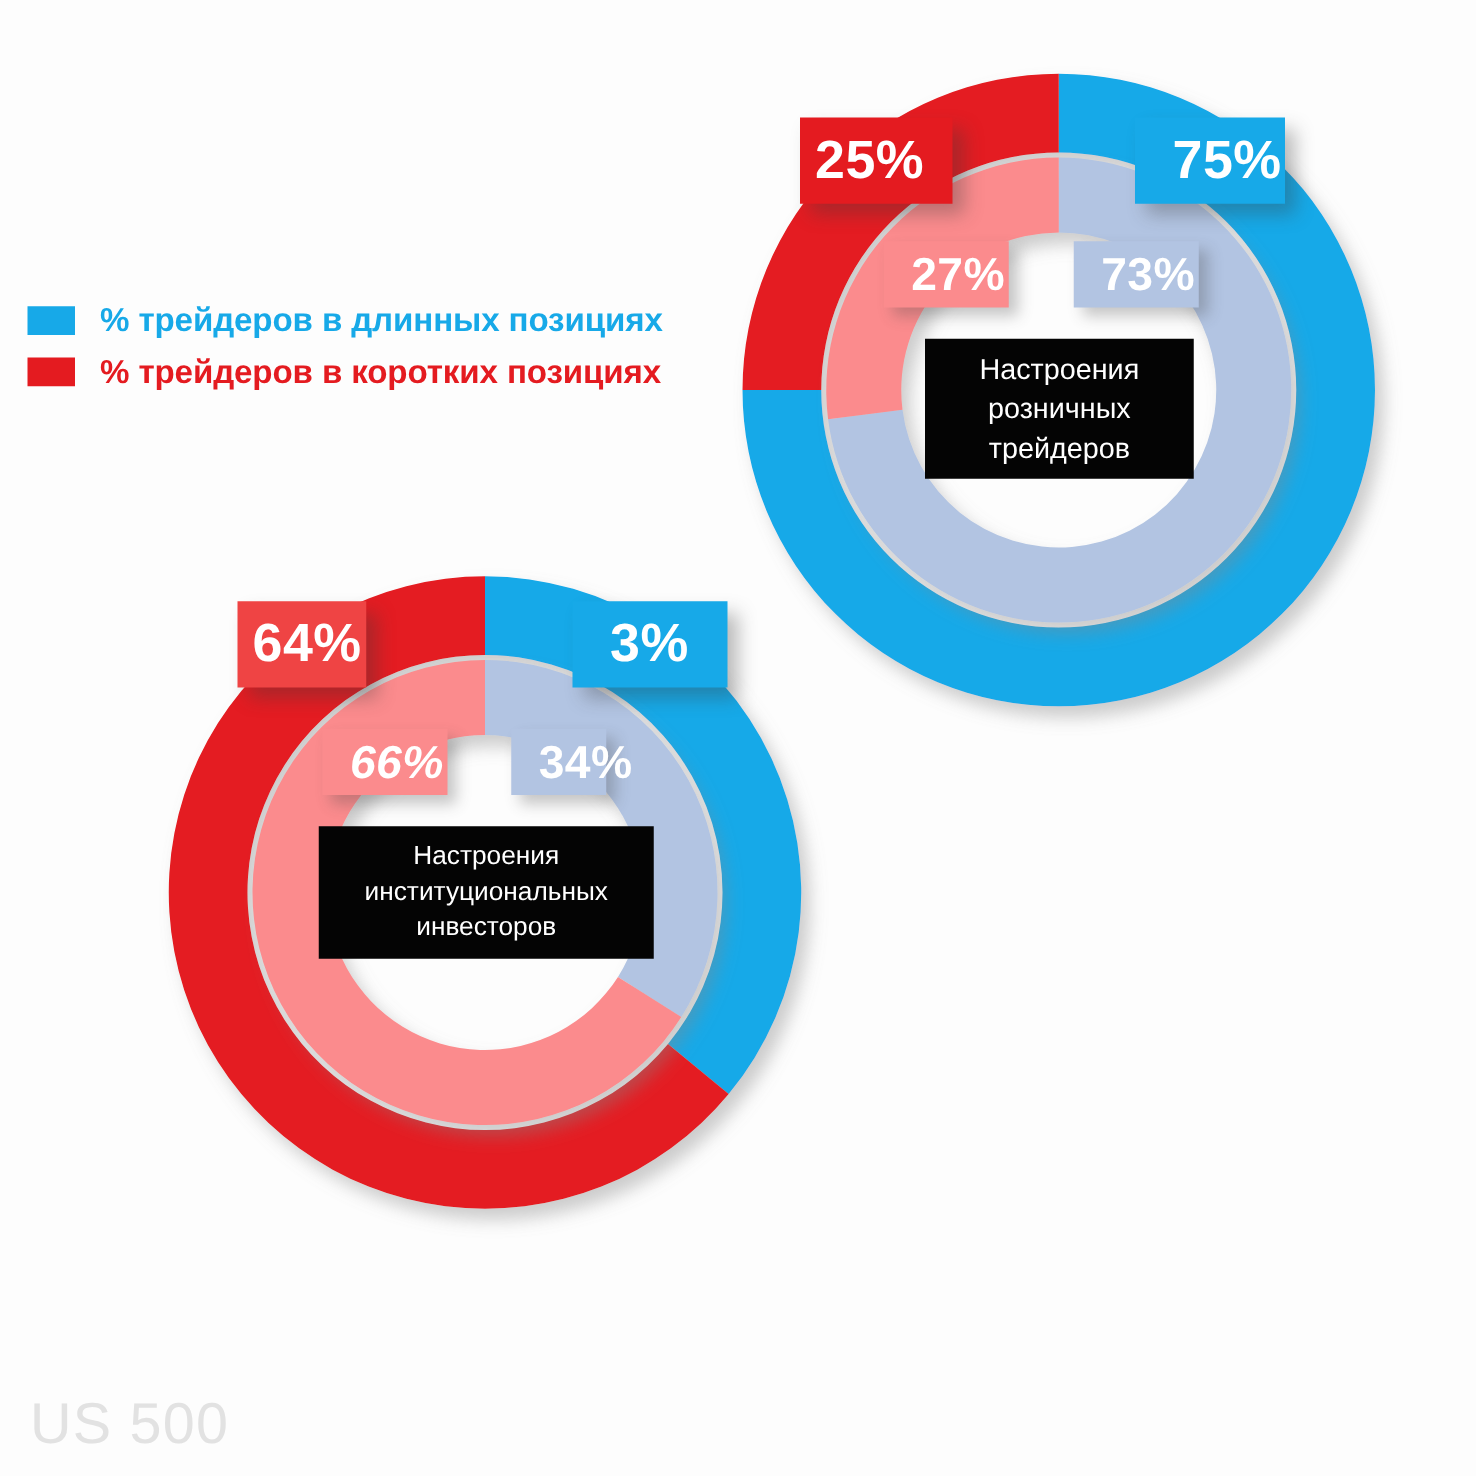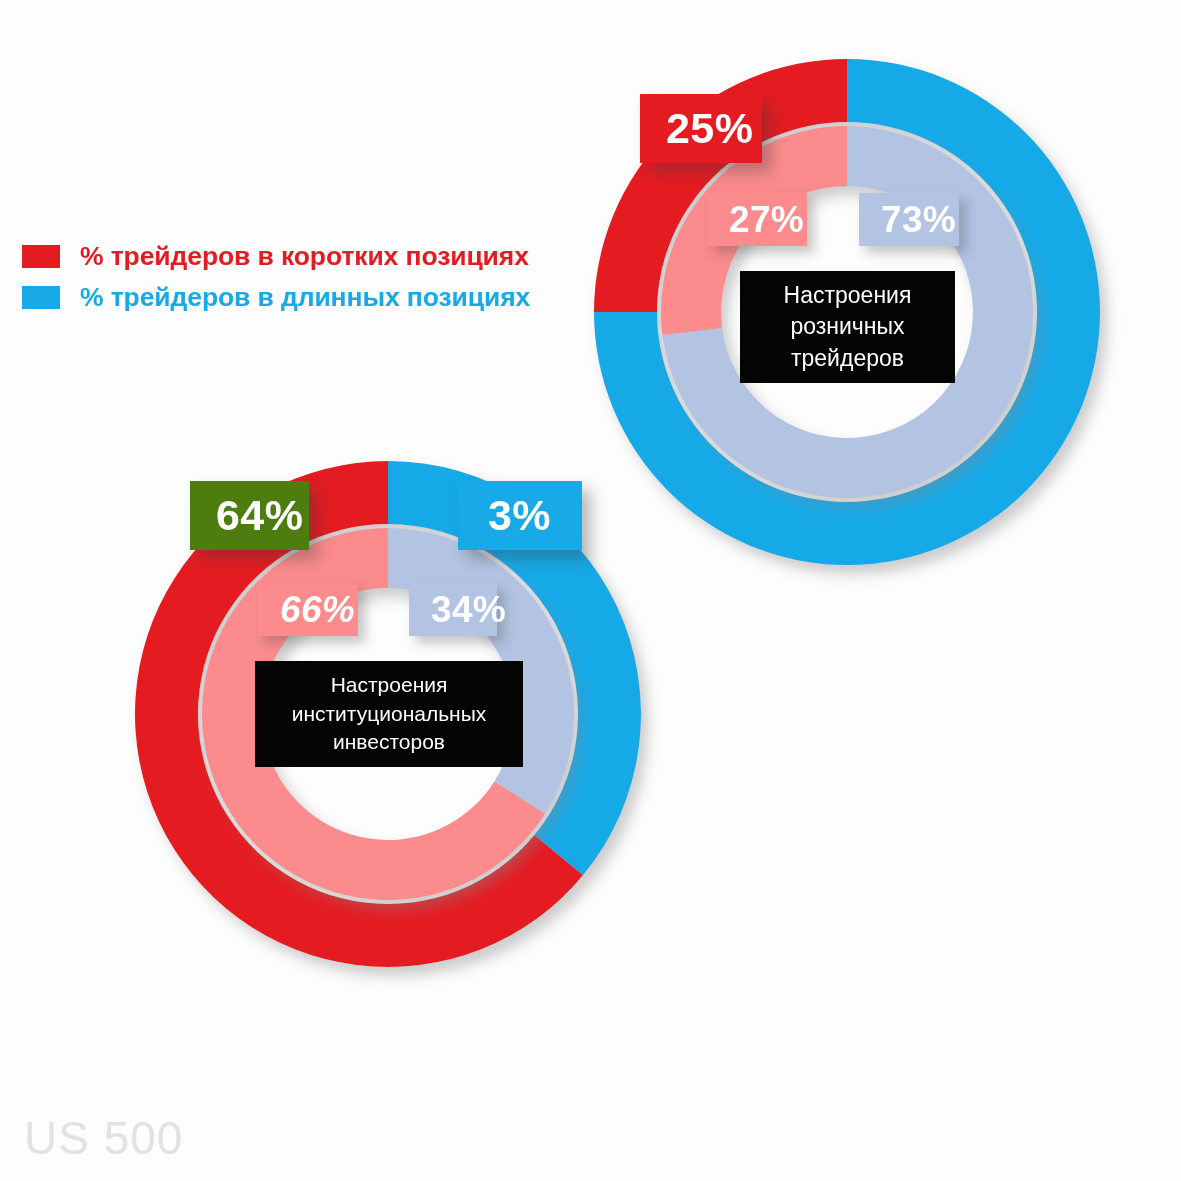--- a/index.html
+++ b/index.html
@@ -86,21 +86,21 @@
   .pct.outer {
     font-size: 43px;
     height: 69px;
     letter-spacing: 0.4px;
   }
   .pct.inner {
     font-size: 37px;
     height: 53px;
     letter-spacing: 0.3px;
   }
-  .pct.left  { justify-content: flex-start; padding-left: 26px; }
+  .pct.left  { justify-content: flex-start; padding-left: 12px; }
   .pct.right { justify-content: flex-start; padding-left: 30px; }
   .pct.inner.left  { padding-left: 22px; }
   .pct.inner.right { padding-left: 22px; }
 
   .sh-outer { box-shadow: 9px 9px 14px rgba(60,60,60,0.34); }
   .sh-inner { box-shadow: 7px 7px 11px rgba(70,70,70,0.30); }
 
   
   .watermark {
     position: absolute;
@@ -112,26 +112,26 @@
     font-weight: 400;
   }
 </style>
 </head>
 <body>
 
 <div id="stage" style="background: rgb(253, 253, 253);">
 
   <div class="legend">
     <div class="legend-row">
+      <span class="legend-swatch" id="sw0" style="background: rgb(23, 169, 232);"></span>
+      <span class="legend-label" id="lb0" style="color: rgb(23, 169, 232);">% трейдеров в длинных позициях</span>
+    </div>
+    <div class="legend-row">
       <span class="legend-swatch" id="sw1" style="background: rgb(228, 27, 32);"></span>
       <span class="legend-label" id="lb1" style="color: rgb(228, 27, 32);">% трейдеров в коротких позициях</span>
-    </div>
-    <div class="legend-row">
-      <span class="legend-swatch" id="sw0" style="background: rgb(23, 169, 232);"></span>
-      <span class="legend-label" id="lb0" style="color: rgb(23, 169, 232);">% трейдеров в длинных позициях</span>
     </div>
   </div>
 
   <div class="chart" id="chart-retail" style="left:592px; top:57px; width:510px; height:510px;">
     <svg width="510" height="510" viewBox="0 0 510 510">
       <defs>
         <filter id="dropShadowA" x="-25%" y="-25%" width="160%" height="160%">
           <feDropShadow dx="7" dy="9" stdDeviation="7" flood-color="#888888" flood-opacity="0.42"></feDropShadow>
         </filter>
       </defs>
@@ -146,20 +146,21 @@
     </svg>
 
     <div class="center-plate" id="plate-retail" style="left: 148px; top: 214px; width: 215px; height: 112px; font-size: 23px; background: rgb(4, 4, 4); color: rgb(255, 255, 255);">
       <span>Настроения</span>
       <span>розничных</span>
       <span>трейдеров</span>
     </div>
   </div>
 
   <div class="pct outer left sh-outer" id="p-r-os" style="left:640px; top:94px; width:122px; background:#e41b20;">25%</div>
+  <div class="pct outer right sh-outer" id="p-r-ol" style="left:908px; top:94px; width:120px; background:#17a9e8;">75%</div>
   <div class="pct inner left sh-inner" id="p-r-is" style="left:707px; top:193px; width:100px; background:#fb8b8d;">27%</div>
   <div class="pct inner right sh-inner" id="p-r-il" style="left:859px; top:193px; width:100px; background:#b2c4e2;">73%</div>
 
   <div class="chart" id="chart-inst" style="left:133px; top:459px; width:510px; height:510px;">
     <svg width="510" height="510" viewBox="0 0 510 510">
       <defs>
         <filter id="dropShadowB" x="-25%" y="-25%" width="160%" height="160%">
           <feDropShadow dx="7" dy="9" stdDeviation="7" flood-color="#888888" flood-opacity="0.42"></feDropShadow>
         </filter>
       </defs>
@@ -173,20 +174,20 @@
       </g>
     </svg>
 
     <div class="center-plate" id="plate-inst" style="left: 122px; top: 202px; width: 268px; height: 106px; font-size: 21px; background: rgb(4, 4, 4); color: rgb(255, 255, 255);">
       <span>Настроения</span>
       <span>институциональных</span>
       <span>инвесторов</span>
     </div>
   </div>
 
-  <div class="pct outer left sh-outer" id="p-i-os" style="left:190px; top:481px; width:119px; background:#4d7c0f;">64%</div>
+  <div class="pct outer left sh-outer" id="p-i-os" style="left:190px; top:481px; width:103px; background:#ef4444;">64%</div>
   <div class="pct outer right sh-outer" id="p-i-ol" style="left:458px; top:481px; width:124px; background:#17a9e8;">3%</div>
   <div class="pct inner left sh-inner" id="p-i-is" style="left:258px; top:583px; width:100px; background:#fb8b8d;font-style:italic;">66%</div>
-  <div class="pct inner right sh-inner" id="p-i-il" style="left:409px; top:583px; width:88px; background:#b2c4e2;">34%</div>
+  <div class="pct inner right sh-inner" id="p-i-il" style="left:409px; top:583px; width:76px; background:#b2c4e2;">34%</div>
 
   <div class="watermark" style="color: rgb(226, 226, 226);">US 500</div>
 
 </div>
 
 </body></html>

